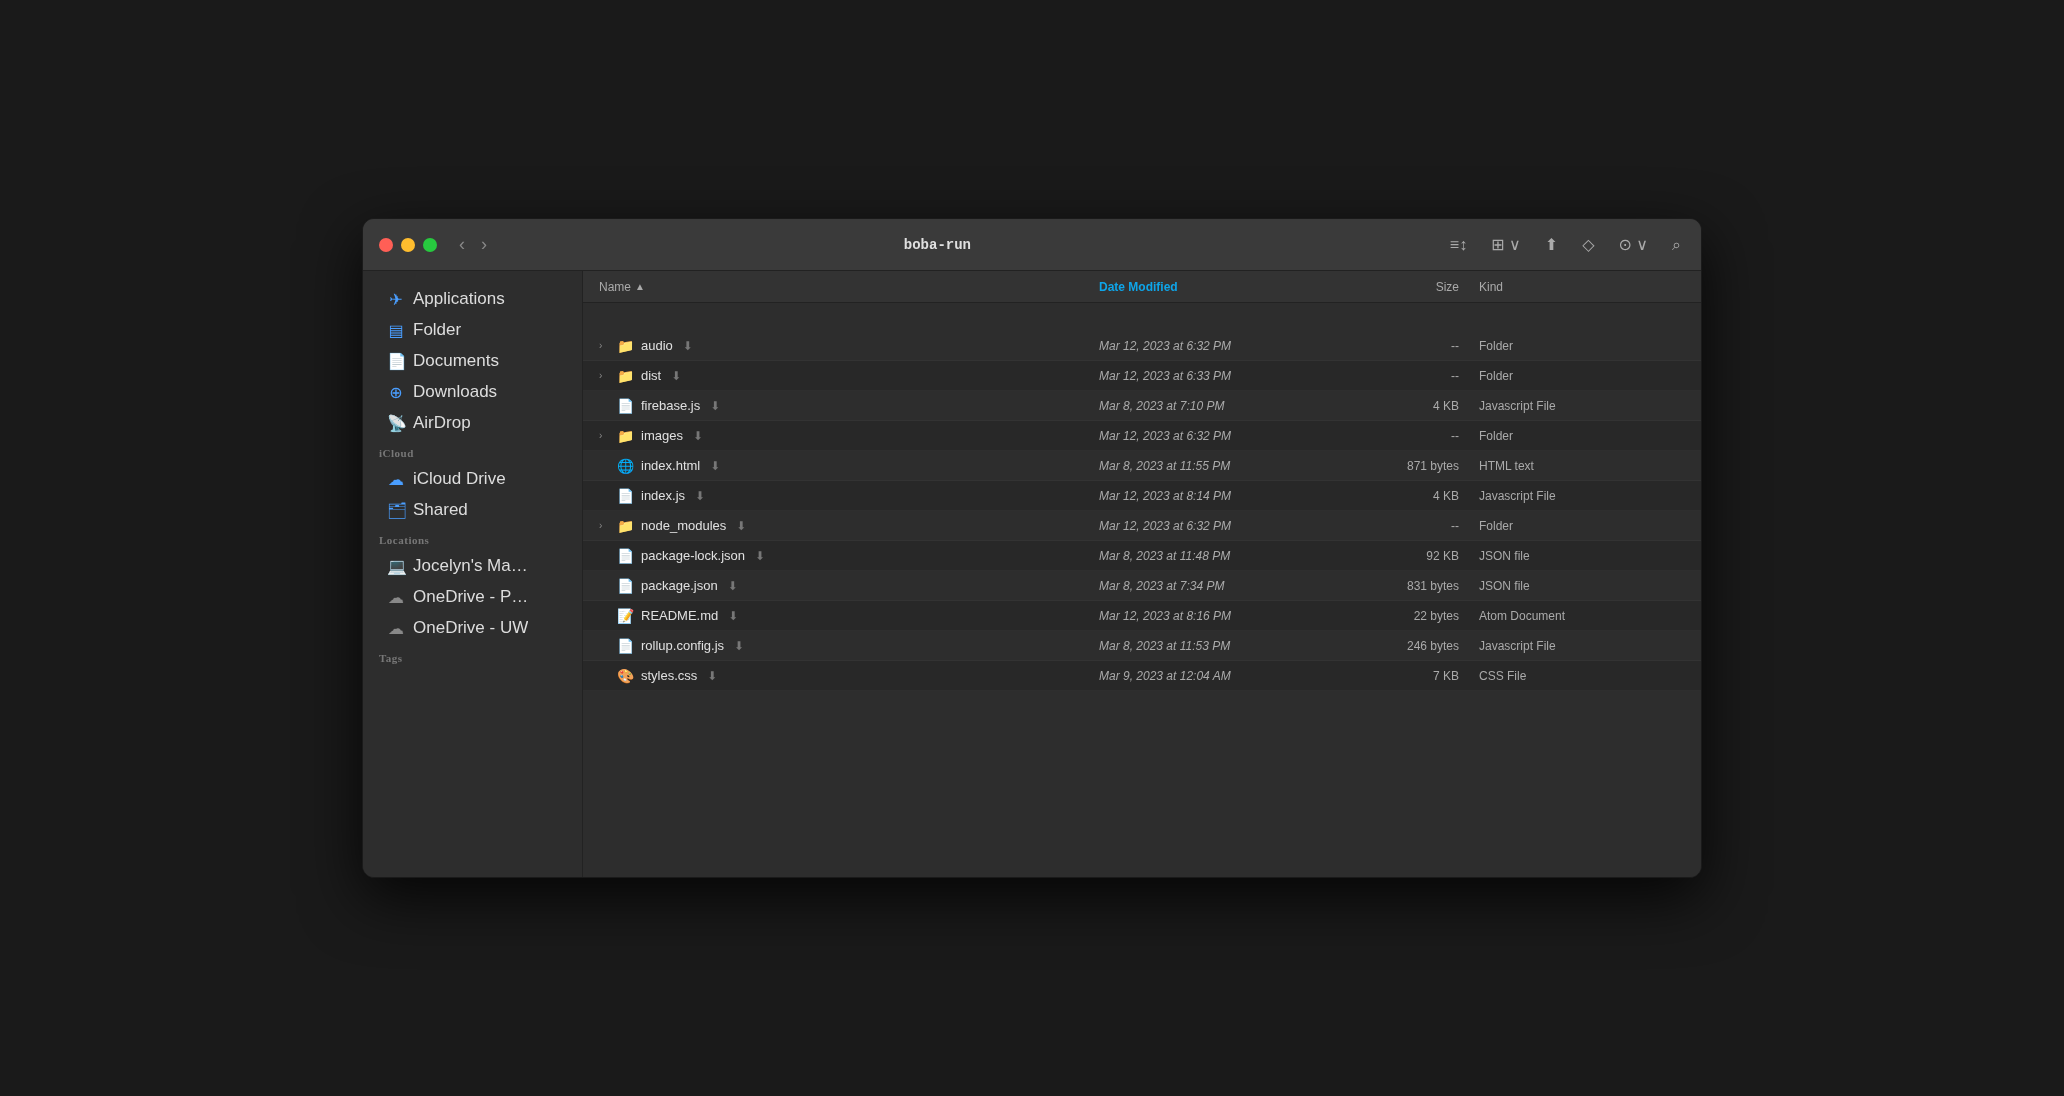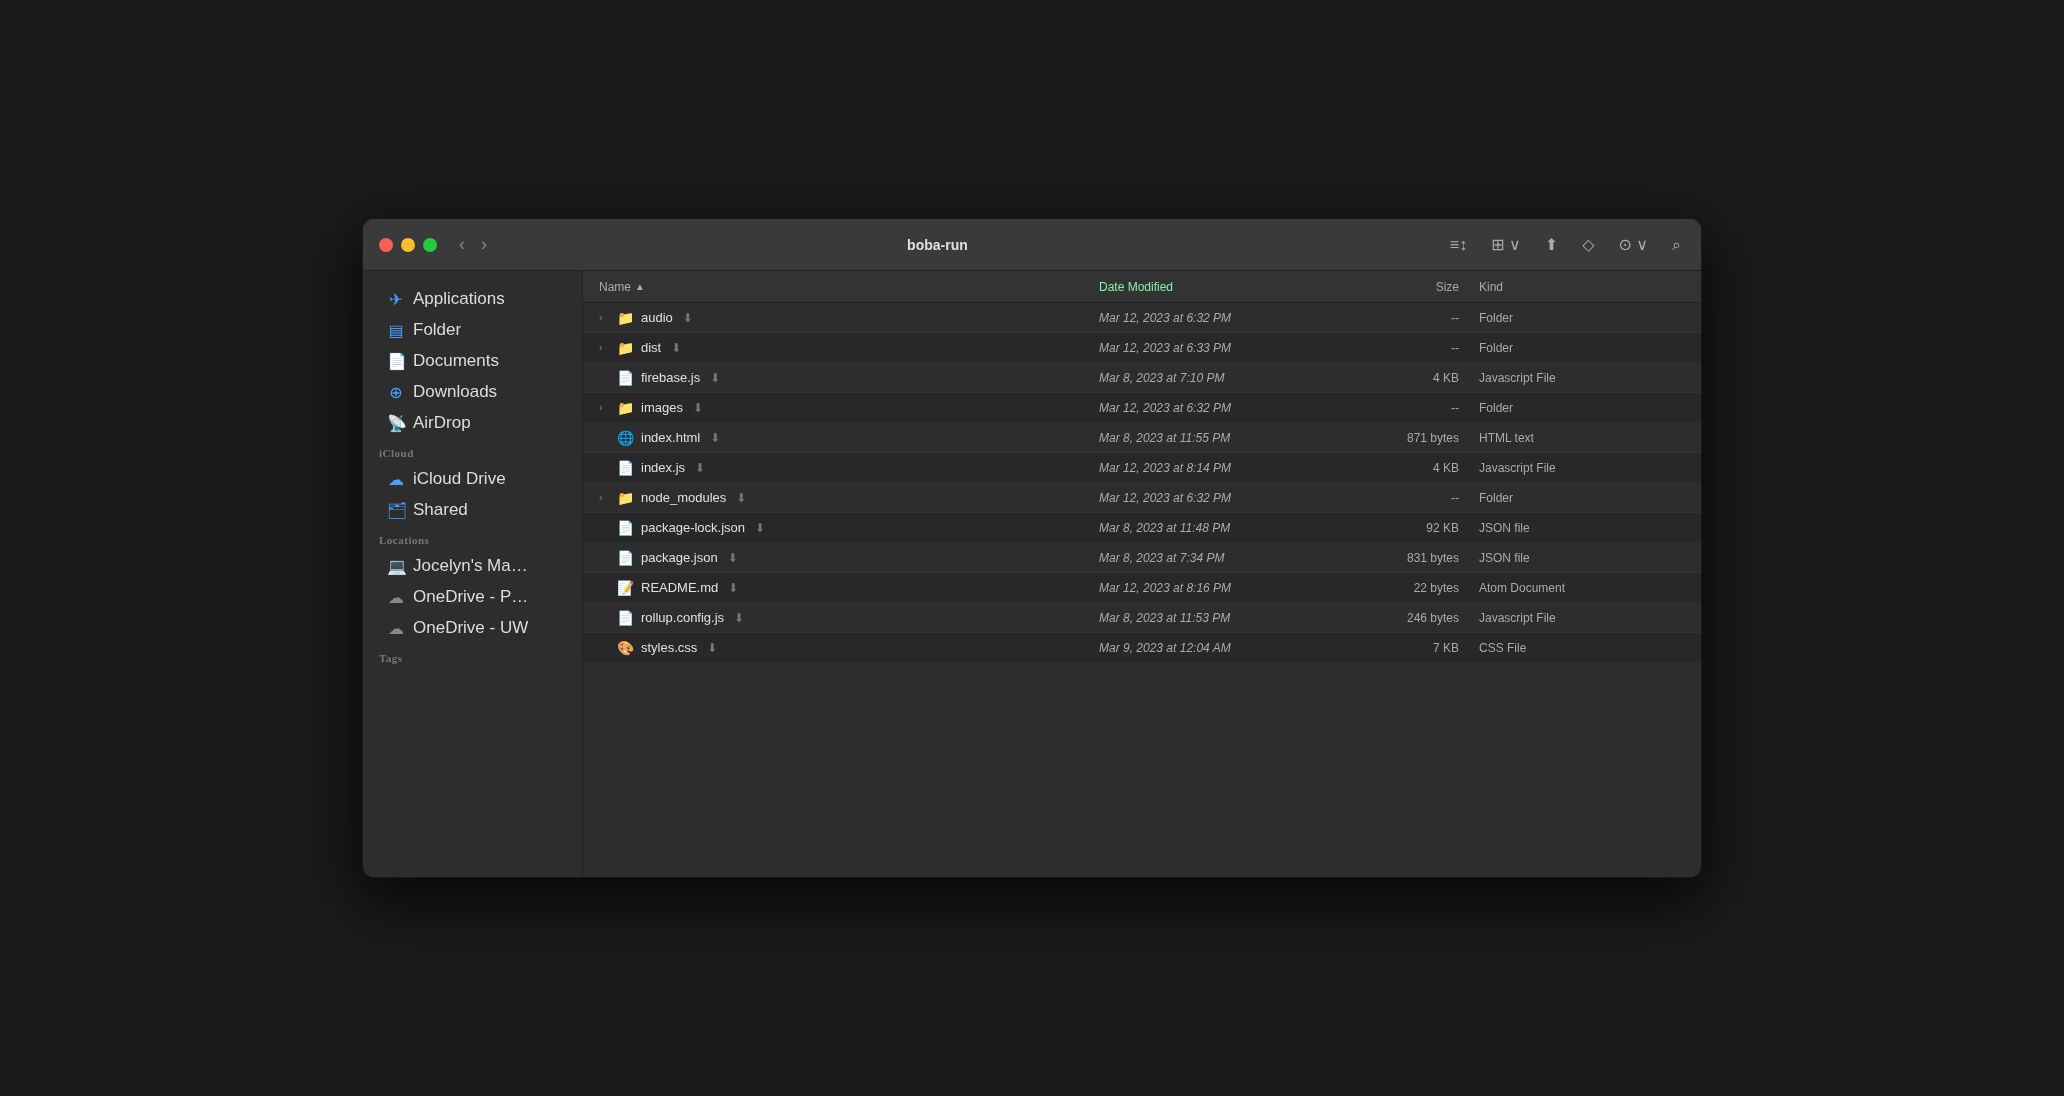--- a/index.html
+++ b/index.html
@@ -59,20 +59,21 @@
       padding: 2px 6px;
       border-radius: 4px;
     }
     .window-title {
       flex: 1;
       text-align: center;
       font-size: 14px;
       font-weight: 600;
       color: #e0e0e0;
       margin-left: -80px;
+      font-family: Liberation Mono, monospace;
     }
     .toolbar-actions {
       display: flex;
       align-items: center;
       gap: 16px;
       margin-left: auto;
     }
     .toolbar-icon {
       color: #aaa;
       font-size: 16px;
@@ -123,20 +124,21 @@
       white-space: nowrap;
       overflow: hidden;
       text-overflow: ellipsis;
     }
     .main-content {
       flex: 1;
       display: flex;
       flex-direction: column;
       overflow: hidden;
       background: #2d2d2d;
+      gap: 28px;
     }
     .column-header {
       display: flex;
       align-items: center;
       padding: 0 16px;
       height: 32px;
       border-bottom: 1px solid #222;
       background: #333;
       flex-shrink: 0;
     }
@@ -146,21 +148,21 @@
       color: #aaa;
       font-weight: 500;
       display: flex;
       align-items: center;
       gap: 4px;
     }
     .col-sort-arrow {
       font-size: 10px;
       color: #aaa;
     }
-    .col-date { width: 240px; font-size: 12px; color: #86efac; font-weight: 400; }
+    .col-date { width: 240px; font-size: 12px; color: #0ea5e9; font-weight: 700; }
     .col-size { width: 120px; font-size: 12px; color: #aaa; font-weight: 500; text-align: right; }
     .col-kind { font-size: 12px; color: #aaa; font-weight: 400; padding-left: 20px; }
     .file-list {
       flex: 1;
       overflow-y: auto;
     }
     .file-row {
       display: flex;
       align-items: center;
       padding: 0 16px;

